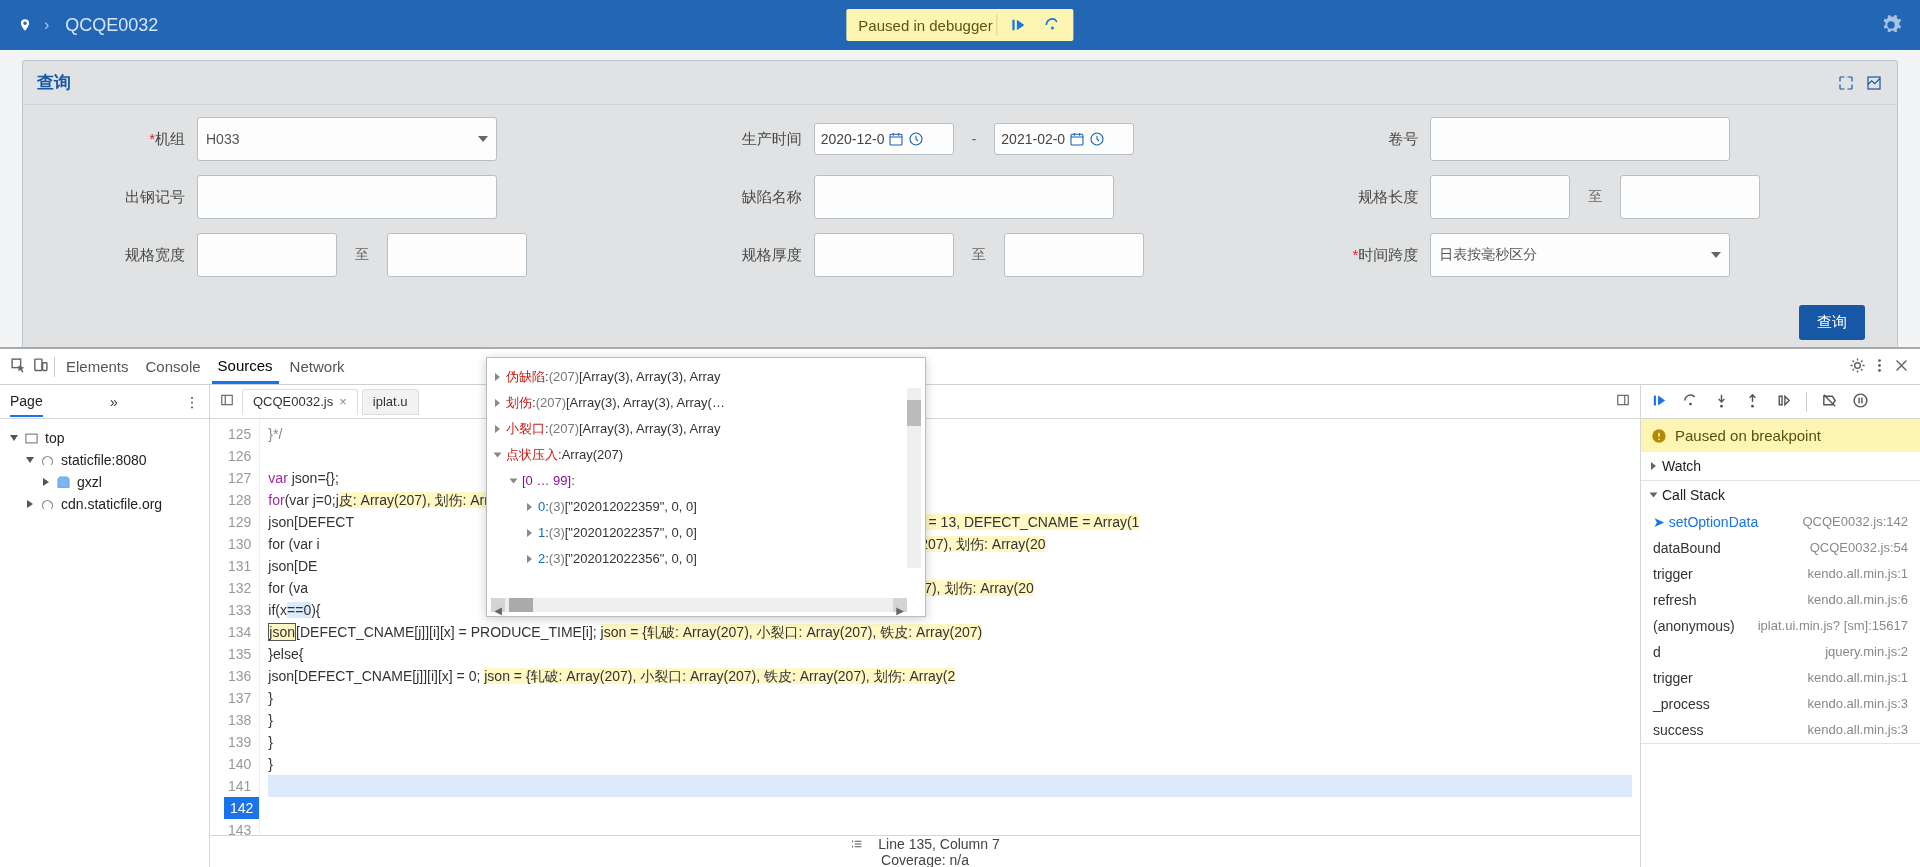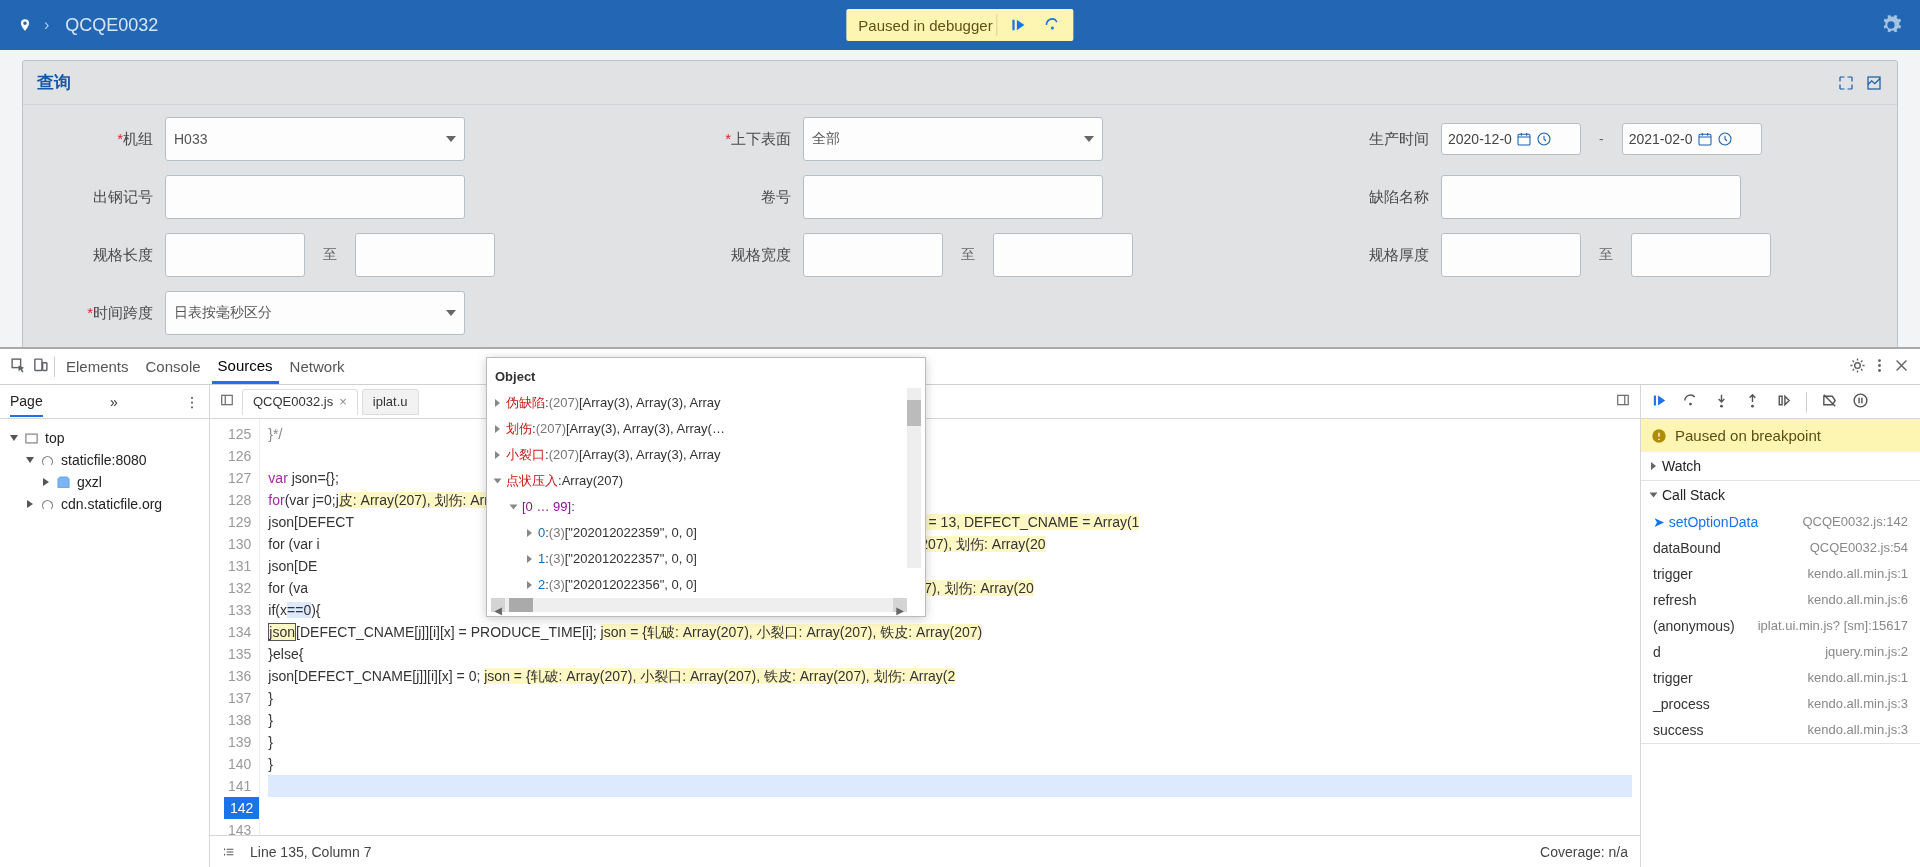--- a/index.html
+++ b/index.html
@@ -16,21 +16,21 @@
 .top-bar .paused-wrap .sep { border-left: 1px solid rgba(0,0,0,0.15); height: 22px; margin-left: 4px; }
 .top-bar .paused-wrap svg { width:18px; height:18px; }
 .top-bar .settings { position: absolute; right: 18px; top: 14px; }
 .top-bar .settings svg { width:22px; height:22px; fill:#a5c4e4; }
 
 .query-panel { margin: 10px 22px; background: #e1e2e3; border: 1px solid #bcc4cd; border-radius: 3px; }
 .query-head { display: flex; align-items: center; justify-content: space-between; padding: 10px 14px; border-bottom: 1px solid #cfd5db;}
 .query-head .qt { color: #1758a6; font-size: 17px; font-weight: bold; }
 .query-head .qicons { display:flex; gap:10px; }
 .query-head .qicons svg { width:18px; height:18px; stroke:#1758a6; fill:none; stroke-width:1.6; }
-.query-body { padding: 12px 0 18px; display: grid; grid-template-columns: repeat(3, 1fr); gap: 14px 40px; align-items: center; }
+.query-body { padding: 12px 32px 18px; display: grid; grid-template-columns: repeat(3, 1fr); gap: 14px 40px; align-items: center; }
 .form-row { display: flex; align-items: center; }
 .form-row label { width: 130px; text-align: right; margin-right: 12px; font-size: 15px; color: #4a4a4a; }
 .form-row label .req { color: #d23; }
 .inp, .sel { height: 44px; border: 1px solid #b6bec6; border-radius: 3px; background: #fdfdfd; padding: 0 8px; }
 .sel { width: 300px; display: flex; align-items: center; justify-content: space-between; color: #555;}
 .sel .caret { width:0;height:0;border-left:5px solid transparent;border-right:5px solid transparent;border-top:6px solid #666; }
 .inp { width: 300px; }
 .inp-s { width: 140px; }
 .range { display:flex; align-items:center; gap:18px;}
 .range .to { color:#666; }
@@ -80,21 +80,21 @@
 .popup .tri { width:0;height:0;border-left:5px solid #888;border-top:4px solid transparent;border-bottom:4px solid transparent; margin-right:6px; display:inline-block;}
 .popup .trid { transform:rotate(90deg);}
 .popup .pk{color:#881391;} .pv{color:#777;} .pn{color:#0b6fbe;}
 .popup .i1{padding-left:16px;} .popup .i2{padding-left:32px;}
 .popup .sb { position:absolute; right:4px; top:30px; width:14px; height:180px; background:#eee;}
 .popup .sb .th{ background:#bbb; height:26px; margin-top:12px;}
 .popup .hb { position:absolute; left:4px; right:18px; bottom:4px; height:14px; background:#eee; display:flex; justify-content:space-between;}
 .popup .hb .arr{ width:14px; background:#d4d4d4; text-align:center; font-size:10px; color:#666;}
 .popup .hb .th2{ width:24px; background:#aaa; position:absolute; left:18px; top:0; bottom:0;}
 
-.mid-status { height:32px; border-top:1px solid #d6d6d6; display:flex; align-items:center; justify-content:space-between; padding:0 12px; font-size:14px; color:#444;}
+.mid-status { height:32px; border-top:1px solid #d6d6d6; display:flex; align-items:center; justify-content:space-between; padding:0 12px; font-size:14px; color:#444;flex-direction:column;}
 .mid-status svg { width:16px; height:16px; stroke:#555; fill:none; stroke-width:1.6;}
 .mid-status .msleft { display:flex; align-items:center; gap:12px;}
 
 .dt-right { width:280px; border-left:1px solid #d6d6d6; display:flex; flex-direction:column; font-size:14px;}
 .rt-toolbar { height:34px; border-bottom:1px solid #d6d6d6; display:flex; align-items:center; gap:14px; padding:0 10px;}
 .rt-toolbar svg { width:17px; height:17px;}
 .paused-info { background:#fdf6b2; color:#5b4f12; padding:8px 10px; display:flex; align-items:center; gap:8px; font-weight:500; font-size:15px;}
 .paused-info svg{ width:16px; height:16px; fill:#b08c00;}
 .rt-sec { border-bottom:1px solid #e3e3e3;}
 .rt-sec-h { padding:6px 10px; display:flex; align-items:center; gap:6px; font-size:14px; color:#222;}
@@ -152,27 +152,20 @@
   </div>
   <div class="query-body">
     <div class="form-row">
         <label><span class="req">*</span><span>机组</span></label>
         <div class="sel">
           <span>H033</span>
           <span class="caret"></span>
         </div>
       </div>
     <div class="form-row">
-        <label><span class="req">*</span><span>上下表面</span></label>
-        <div class="sel">
-          <span>全部</span>
-          <span class="caret"></span>
-        </div>
-      </div>
-    <div class="form-row">
         <label>生产时间</label>
         <div class="range">
       <div class="date">
             <span>2020-12-0</span>
             <svg viewBox="0 0 24 24">
               <rect x="3" y="5" width="18" height="16" rx="2"></rect>
               <path d="M3 9h18M8 3v4M16 3v4"></path>
             </svg>
             <svg viewBox="0 0 24 24">
               <circle cx="12" cy="12" r="9"></circle>
@@ -188,25 +181,25 @@
             </svg>
             <svg viewBox="0 0 24 24">
               <circle cx="12" cy="12" r="9"></circle>
               <path d="M12 7v5l3 3"></path>
             </svg>
           </div>
     </div>
       </div>
 
     <div class="form-row">
+        <label>卷号</label>
+        <input class="inp" style="">
+      </div>
+    <div class="form-row">
         <label>出钢记号</label>
-        <input class="inp" style="">
-      </div>
-    <div class="form-row">
-        <label>卷号</label>
         <input class="inp" style="">
       </div>
     <div class="form-row">
         <label>缺陷名称</label>
         <input class="inp" style="">
       </div>
 
     <div class="form-row">
         <label>规格长度</label>
         <div class="range">
@@ -475,21 +468,20 @@
               <span>success</span>
               <span class="sf">kendo.all.min.js:3</span>
             </div>
           </div>
       </div>
     </div>
   </div>
 </div>
 
 <div class="popup">
-  <div class="pt">Object</div>
   <div id="popup-rows">
       <div class="prow i0"><span class="tri "></span><span class="pk" style="color:#c41a16">伪缺陷</span>: <span class="pv">(207)</span> <span>[Array(3), Array(3), Array</span></div>
       <div class="prow i0"><span class="tri "></span><span class="pk" style="color:#c41a16">划伤</span>: <span class="pv">(207)</span> <span>[Array(3), Array(3), Array(…</span></div>
       <div class="prow i0"><span class="tri "></span><span class="pk" style="color:#c41a16">小裂口</span>: <span class="pv">(207)</span> <span>[Array(3), Array(3), Array</span></div>
       <div class="prow i0"><span class="tri trid"></span><span class="pk" style="color:#c41a16">点状压入</span>: <span class="pv"></span> <span>Array(207)</span></div>
       <div class="prow i1"><span class="tri trid"></span><span class="pk">[0 … 99]</span>: <span class="pv"></span> <span></span></div>
       <div class="prow i2"><span class="tri "></span><span class="pn">0</span>: <span class="pv">(3)</span> <span>["202012022359", 0, 0]</span></div>
       <div class="prow i2"><span class="tri "></span><span class="pn">1</span>: <span class="pv">(3)</span> <span>["202012022357", 0, 0]</span></div>
       <div class="prow i2"><span class="tri "></span><span class="pn">2</span>: <span class="pv">(3)</span> <span>["202012022356", 0, 0]</span></div>
     </div>

